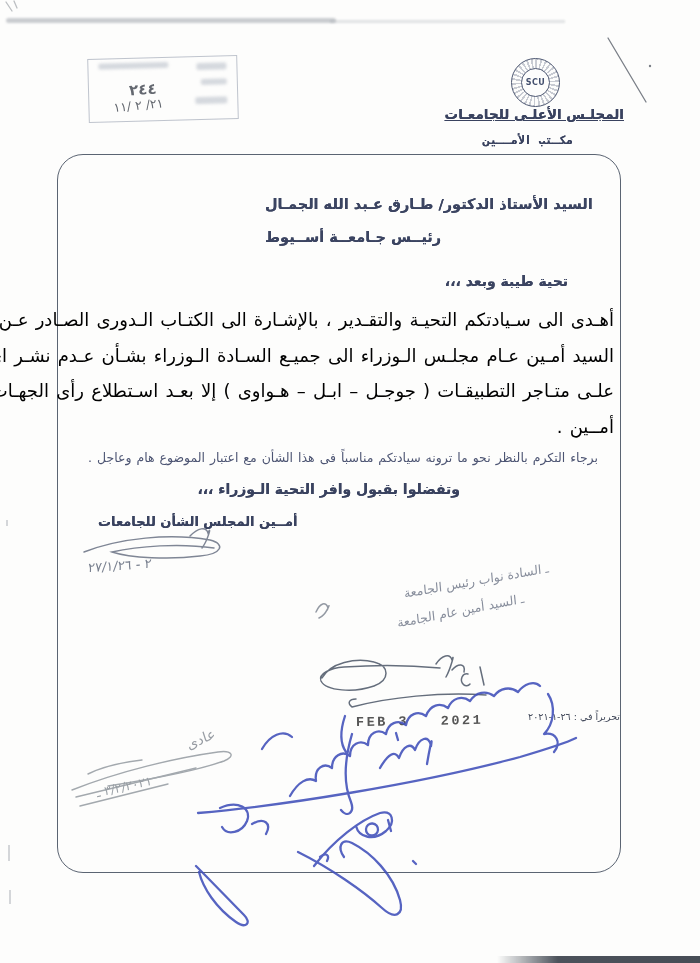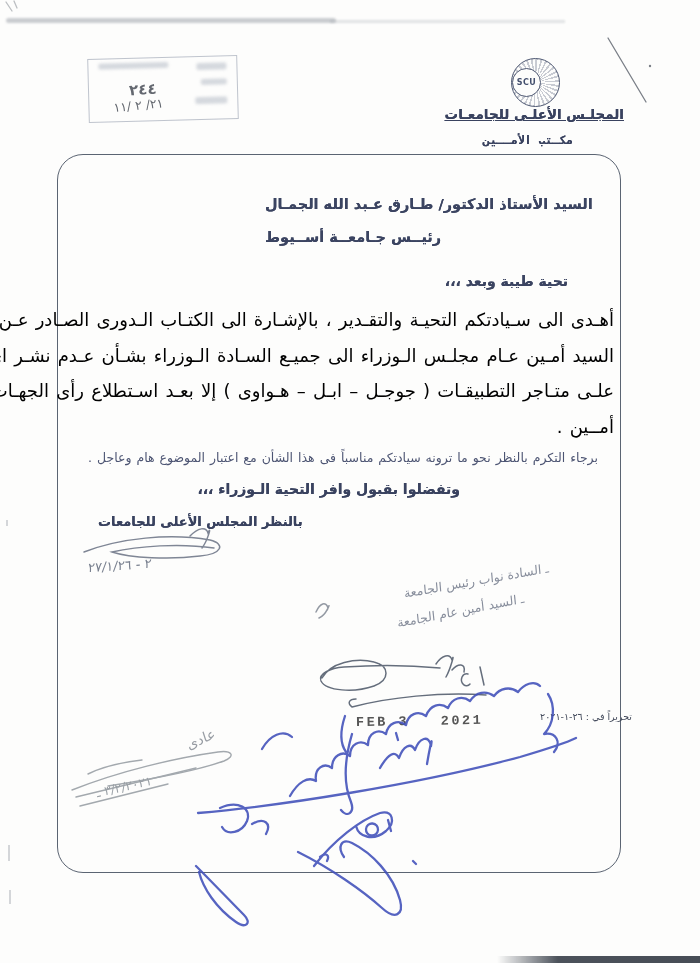--- a/index.html
+++ b/index.html
@@ -19,21 +19,21 @@
   
   .registry{left:88px;top:57px;width:148px;height:62px;border:1px solid rgba(130,140,160,.5);
         transform:rotate(-1.5deg);}
   .reg-num{position:absolute;left:40px;top:22px;font-size:15px;color:#4a4f58;letter-spacing:2px;
         transform:rotate(-3deg);font-weight:bold;opacity:.85;}
   .reg-date{position:absolute;left:24px;top:39px;font-size:12.5px;color:#4a4f58;letter-spacing:1px;
         transform:rotate(-4deg);direction:ltr;opacity:.85;}
   .smudge{position:absolute;background:#9aa3b2;filter:blur(1.5px);opacity:.4;border-radius:2px;}
   
   .seal{left:511px;top:58px;width:47px;height:47px;border:1.6px solid #4e5872;border-radius:50%;
-        display:flex;align-items:center;justify-content:flex-start;
+        display:flex;align-items:center;justify-content:center;
         background:
           repeating-conic-gradient(rgba(78,88,114,.30) 0deg 5deg, rgba(255,255,255,0) 5deg 12deg);}
   .seal-inner{width:27px;height:27px;border:1.2px solid #4e5872;border-radius:50%;background:#fdfdfc;
         display:flex;align-items:center;justify-content:center;font-size:8px;font-weight:bold;
         color:#44506e;letter-spacing:.5px;font-family:"DejaVu Sans",sans-serif;}
   .org-name{top:106px;right:76px;width:170px;text-align:center;font-size:13.5px;color:#39425f;
         text-shadow:0 0 .5px #39425f;text-decoration:underline;}
   .office{top:133px;right:127px;width:86px;text-align:center;font-size:11.5px;color:#39425f;
         text-shadow:0 0 .4px #39425f;font-family:Liberation Mono, monospace;}
   
@@ -42,21 +42,21 @@
   .salute{right:132px;top:273px;font-size:14px;color:#3b4461;text-shadow:0 0 .5px #3b4461;}
   .body-block{left:74px;top:302px;width:540px;}
   .bline{direction:rtl;text-align:right;white-space:nowrap;height:35.5px;line-height:35.5px;
         font-size:18px;color:#000000;word-spacing:1.5px;}
   .request{right:102px;top:450px;font-size:12.5px;color:#4d5573;word-spacing:1px;margin-left:8px;}
   .closing{right:240px;top:481px;font-size:14px;color:#39425f;text-shadow:0 0 .5px #39425f;}
   .sig-title{left:98px;top:514px;font-size:13px;color:#39425f;text-shadow:0 0 .5px #39425f;}
   .sig-date{left:88px;top:558px;font-size:13px;color:#79808f;letter-spacing:2.5px;direction:ltr;
         transform:rotate(-4deg) skewX(-8deg);}
   .sig-name{left:83px;top:583px;font-size:13.5px;color:#39425f;text-shadow:0 0 .5px #39425f;}
-  .issued{right:68px;top:711px;font-size:9.5px;color:#42495a;}
+  .issued{right:80px;top:711px;font-size:9.5px;color:#42495a;}
   
   .note1{right:150px;top:573px;font-size:12.5px;color:#6a7284;transform:rotate(-10deg) skewX(-5deg);
         opacity:.8;letter-spacing:.5px;}
   .note2{right:175px;top:603px;font-size:12.5px;color:#6a7284;transform:rotate(-11deg) skewX(-5deg);
         opacity:.8;letter-spacing:.5px;}
   .pencil-word{left:186px;top:731px;font-size:14px;color:#979ca3;transform:rotate(-24deg) skewX(-6deg);}
   .pencil-date{left:96px;top:779px;font-size:12.5px;color:#9aa0a6;letter-spacing:2px;direction:ltr;
         transform:rotate(-13deg) skewX(-6deg);}
   .feb{left:356px;top:714px;font-family:"Liberation Mono","DejaVu Sans Mono",monospace;
         font-weight:bold;font-size:13.5px;color:#3a3a3a;letter-spacing:2.5px;transform:rotate(-1deg);
@@ -98,21 +98,21 @@
   <div class="abs body-block">
     <div class="bline">أهـدى الى سـيادتكم التحيـة والتقـدير ، بالإشـارة الى الكتـاب الـدورى الصـادر عـن</div>
     <div class="bline">السيد أمـين عـام مجلـس الـوزراء الى جميـع السـادة الـوزراء بشـأن عـدم نشـر اى تطبيقـات حكوميـة</div>
     <div class="bline">علـى متـاجر التطبيقـات ( جوجـل – ابـل – هـواوى ) إلا بعـد اسـتطلاع رأى الجهـات الأمنيـة</div>
     <div class="bline">أمــين .</div>
   </div>
 
   <div class="abs ar request">برجاء التكرم بالنظر نحو ما ترونه سيادتكم مناسباً فى هذا الشأن مع اعتبار الموضوع هام وعاجل .</div>
   <div class="abs ar bold closing">وتفضلوا بقبول وافر التحية الـوزراء ،،،</div>
 
-  <div class="abs ar bold sig-title">بالنظر المجلس الأعلى للجامعات</div>
+  <div class="abs ar bold sig-title">أمــين المجلس الشأن للجامعات</div>
   <div class="abs sig-date">٢ - ٢٧/١/٢٦</div>
 
   <div class="abs ar note1">ـ السادة نواب رئيس الجامعة</div>
   <div class="abs ar note2">ـ السيد أمين عام الجامعة</div>
 
   <div class="abs feb">FEB 3   2021</div>
   <div class="abs ar issued">تحريراً في : ٢٦-١-٢٠٢١</div>
 
   <div class="abs pencil-word">عادى</div>
   <div class="abs pencil-date">٣/٢/٢٠٢١ ـ</div>

